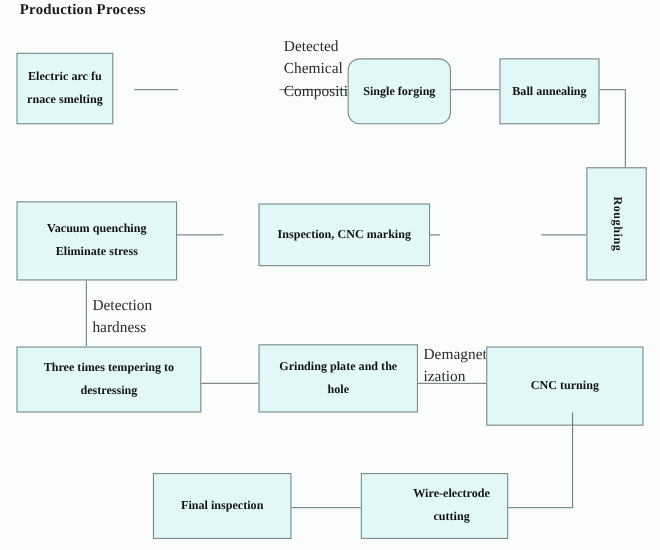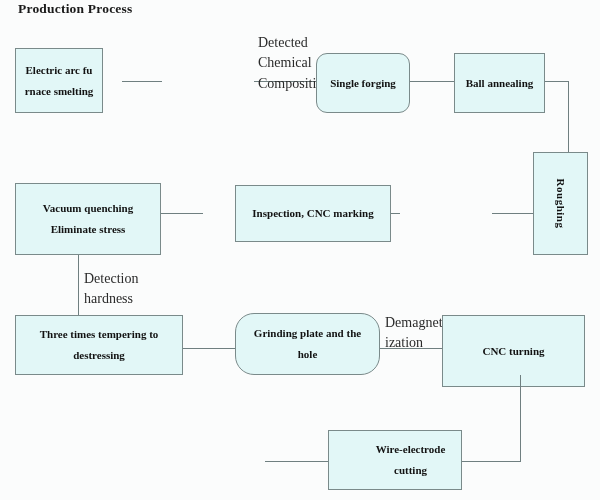--- a/index.html
+++ b/index.html
@@ -149,21 +149,21 @@
 
   <div class="node" style="left:15px; top:315px; width:168px; height:60px;">
     <span class="lbl">
       <span>Three times tempering to</span><br>
       <span>destressing</span>
     </span>
   </div>
 
   <div class="edge h" style="left:183px; top:348px; width:52px;"></div>
 
-  <div class="node" style="left:235px; top:313px; width:145px; height:62px;border-radius:19px;">
+  <div class="node" style="left:235px; top:313px; width:145px; height:62px;">
     <span class="lbl">
       <span>Grinding plate and the</span><br>
       <span>hole</span>
     </span>
   </div>
 
   <div class="edge h" style="left:380px; top:348px; width:62px;"></div>
 
   <div class="edgelabel" style="left:385px; top:313px;">
     <span>Demagnet</span><br>
@@ -179,14 +179,17 @@
 
   <div class="node" style="left:328px; top:430px; width:134px; height:60px;padding-left:35px;">
     <span class="lbl">
       <span>Wire-electrode</span><br>
       <span>cutting</span>
     </span>
   </div>
 
   <div class="edge h" style="left:265px; top:461px; width:63px;"></div>
 
+  <div class="node" style="left:139px; top:430px; width:126px; height:60px;">
+    <span class="lbl">Final inspection</span>
+  </div>
 
 </div>
 
 </body></html>

